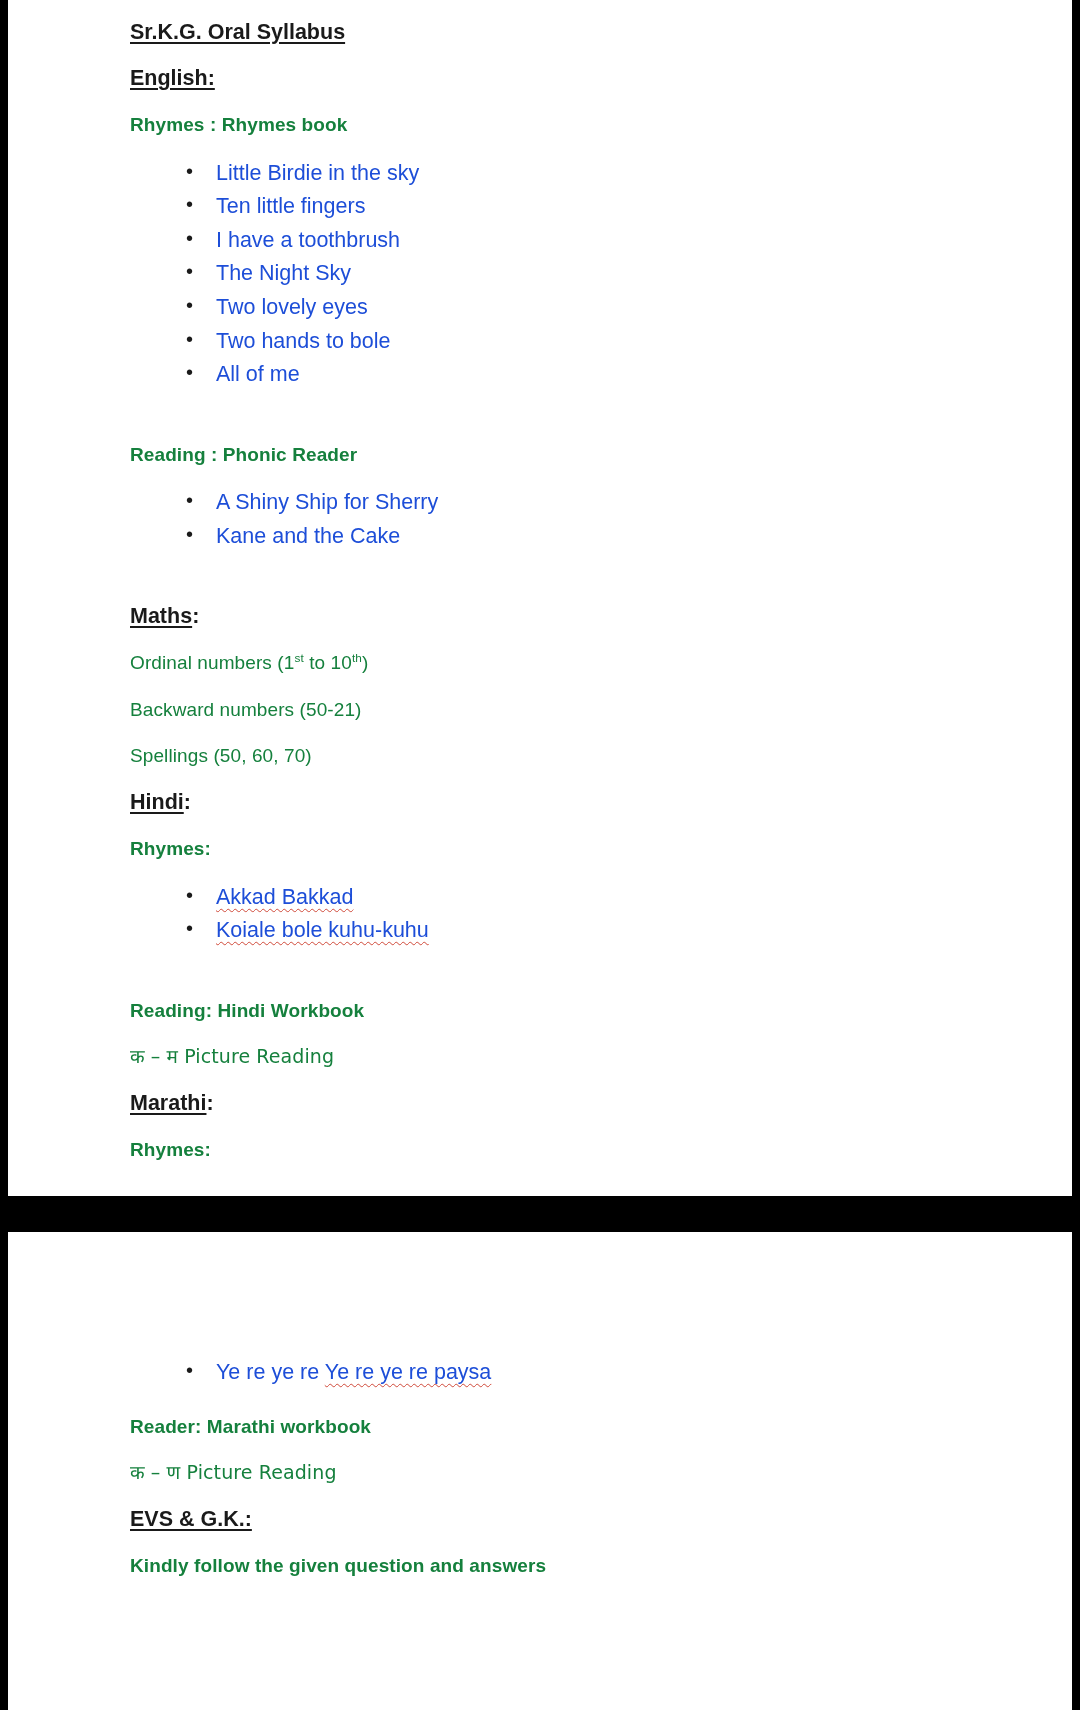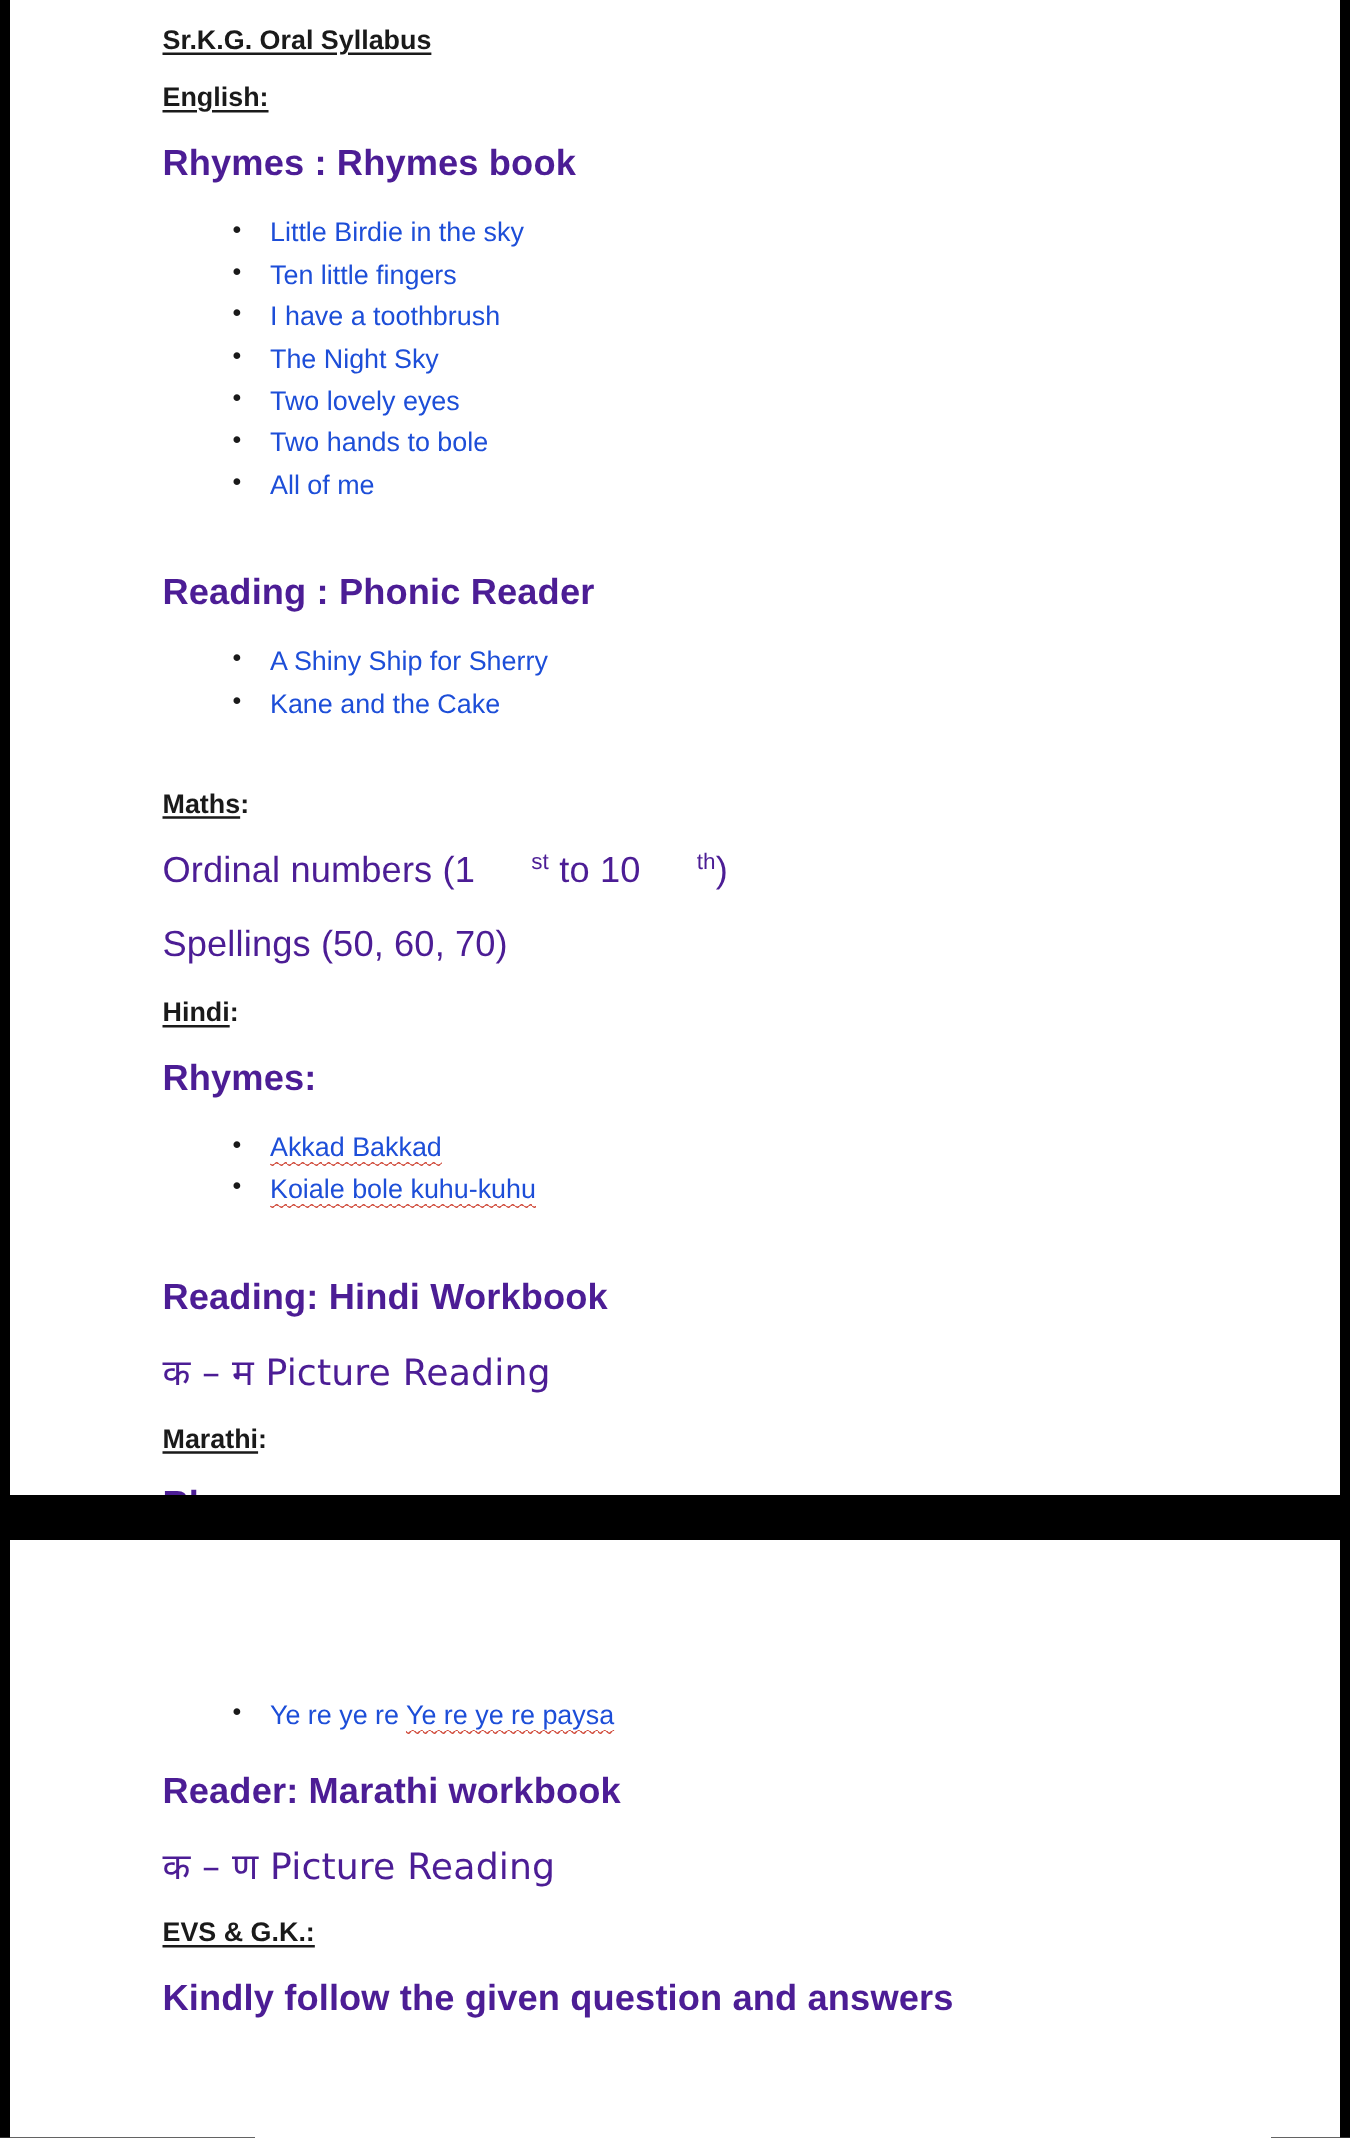--- a/index.html
+++ b/index.html
@@ -39,23 +39,23 @@
   }
   .page-inner {
     padding-left: 122px;
     padding-right: 60px;
     box-sizing: border-box;
   }
   .p1-inner { padding-top: 20px; }
   .p2-inner { padding-top: 126px; }
 
   .line {
-    font-size: 29px;
+    font-size: 19px;
     line-height: 1.35;
-    color: #4c1d95;
+    color: #15803d;
     margin: 0 0 21px 0;
     letter-spacing: 0.1px;
   }
   .bold { font-weight: bold; }
   .squiggle {
     text-decoration: underline;
     text-decoration-style: wavy;
     text-decoration-color: #d04a3a;
     text-underline-offset: 4px;
     text-decoration-thickness: 1px;
@@ -86,21 +86,21 @@
   ul.bullets li::before {
     content: "\2022";
     position: absolute;
     left: 0;
     top: -1px;
     font-size: 20px;
     color: #1a1a1a;
   }
   .gap-sm { height: 22px; }
   .gap-lg { height: 48px; }
-  sup { font-size: 0.62em; vertical-align: super; margin-left: 45px; }
+  sup { font-size: 0.62em; vertical-align: super; }
   .devanagari { font-family: "DejaVu Sans", sans-serif; }
 </style>
 </head>
 <body>
 
 <div class="doc-viewport">
 
   <div class="page page-1">
     <div class="page-inner p1-inner">
 
@@ -136,20 +136,21 @@
       <div class="gap-lg"></div>
 
       <div class="head-wrap">
         <span class="u squiggle">Maths</span><span>:</span>
       </div>
 
       <div class="line">
         <span>Ordinal numbers (1</span><sup>st</sup><span> to 10</span><sup>th</sup><span>)</span>
       </div>
 
+      <div class="line">Backward numbers (50-21)</div>
       <div class="line">Spellings (50, 60, 70)</div>
 
       <div class="head-wrap">
         <span class="u">Hindi</span><span>:</span>
       </div>
 
       <div class="line bold">Rhymes:</div>
 
       <ul class="bullets">
         <li><span class="squiggle">Akkad Bakkad</span></li>

